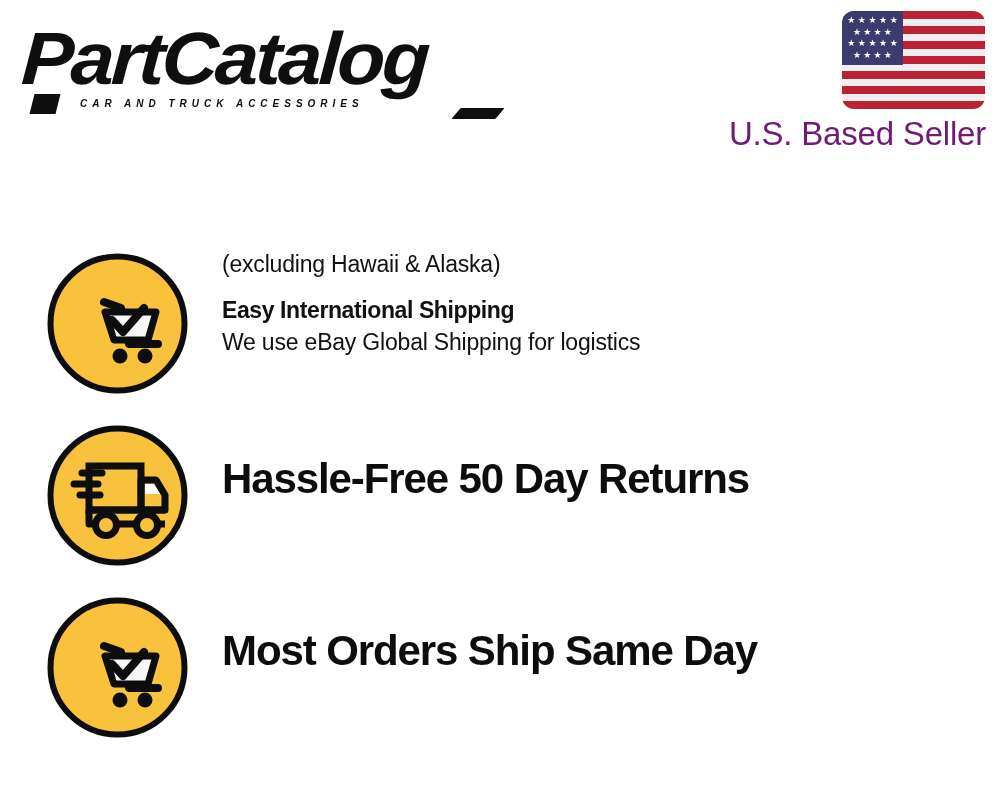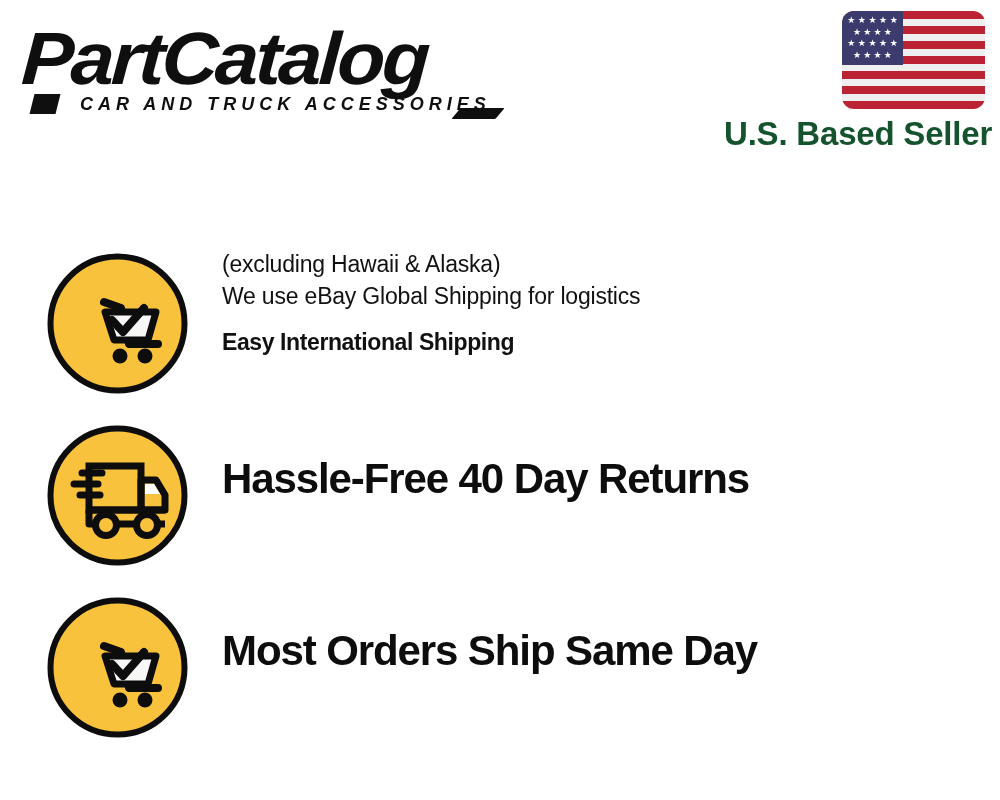--- a/index.html
+++ b/index.html
@@ -48,21 +48,21 @@
     transform-origin: left top;
     white-space: nowrap;
   }
   .brand-tagline {
     position: absolute;
     left: 56px;
     top: 74px;
     font-family: "Liberation Sans", sans-serif;
     font-weight: 700;
     font-style: italic;
-    font-size: 18px;
+    font-size: 10px;
     line-height: 16px;
     letter-spacing: 5.0px;
     color: #100f0f;
     white-space: nowrap;
   }
   
   .brand-tick-left {
     position: absolute;
     left: 8px;
     top: 72px;
@@ -128,27 +128,27 @@
     color: #ffffff;
     font-size: 9px;
     line-height: 9px;
   }
 
   .seller-label {
     position: absolute;
     left: 724px;
     top: 115px;
     width: 262px;
-    text-align: left;
-    font-family: "Liberation Sans", sans-serif;
-    font-weight: 700;
+    text-align: right;
+    font-family: "Liberation Sans", sans-serif;
+    font-weight: 400;
     font-size: 33px;
     line-height: 38px;
     letter-spacing: -0.2px;
-    color: #14532d;
+    color: #701a75;
     white-space: nowrap;
   }
 
   
   .benefits {
     position: absolute;
     left: 0;
     top: 240px;
     width: 1000px;
   }
@@ -264,43 +264,43 @@
         <circle cx="73.5" cy="73.5" r="67" fill="#f9c23c" stroke="#0d0d0d" stroke-width="6"></circle>
         <path d="M60 52 L77 58 L85 94 L114 94" fill="none" stroke="#0d0d0d" stroke-width="8" stroke-linecap="round" stroke-linejoin="round"></path>
         <path d="M61 62 L112 62 L104 90 L70 90 Z" fill="#f7f7f5" stroke="#0d0d0d" stroke-width="7" stroke-linejoin="round"></path>
         <path d="M68 70 L79 82 L100 58" fill="none" stroke="#0d0d0d" stroke-width="8" stroke-linecap="round" stroke-linejoin="round"></path>
         <circle cx="76" cy="106" r="7.5" fill="#0d0d0d"></circle>
         <circle cx="101" cy="106" r="7.5" fill="#0d0d0d"></circle>
       </svg>
     </div>
     <div class="benefit-text">
       <div class="benefit-sub">(excluding Hawaii &amp; Alaska)</div>
+      <div class="benefit-sub strong">Easy International Shipping</div>
       <div class="benefit-sub tight">We use eBay Global Shipping for logistics</div>
-      <div class="benefit-sub strong">Easy International Shipping</div>
     </div>
   </div>
 
   <div class="benefit-row r2">
     <div class="icon-badge">
       <svg viewBox="0 0 147 147" xmlns="http://www.w3.org/2000/svg">
         <circle cx="73.5" cy="73.5" r="67" fill="#f9c23c" stroke="#0d0d0d" stroke-width="6"></circle>
         <rect x="45" y="44" width="52" height="44" fill="none" stroke="#0d0d0d" stroke-width="7"></rect>
         <path d="M97 58 L112 58 L121 73 L121 88 L97 88 Z" fill="none" stroke="#0d0d0d" stroke-width="7" stroke-linejoin="round"></path>
         <path d="M101 62 L110 62 L116 72 L101 72 Z" fill="#ffffff"></path>
         <path d="M45 88 L121 88" fill="none" stroke="#0d0d0d" stroke-width="7"></path>
         <path d="M45 88 L45 102 L121 102" fill="none" stroke="#0d0d0d" stroke-width="7" stroke-linejoin="round"></path>
         <circle cx="62" cy="103" r="10.5" fill="#f9c23c" stroke="#0d0d0d" stroke-width="7"></circle>
         <circle cx="103" cy="103" r="10.5" fill="#f9c23c" stroke="#0d0d0d" stroke-width="7"></circle>
         <path d="M38 51 L58 51" stroke="#0d0d0d" stroke-width="7" stroke-linecap="round"></path>
         <path d="M30 62 L54 62" stroke="#0d0d0d" stroke-width="7" stroke-linecap="round"></path>
         <path d="M36 73 L56 73" stroke="#0d0d0d" stroke-width="7" stroke-linecap="round"></path>
       </svg>
     </div>
     <div class="benefit-text">
-      <div class="benefit-title">Hassle-Free 40 Day Returns</div>
+      <div class="benefit-title">Hassle-Free 50 Day Returns</div>
     </div>
   </div>
 
   <div class="benefit-row r3">
     <div class="icon-badge">
       <svg viewBox="0 0 147 147" xmlns="http://www.w3.org/2000/svg">
         <circle cx="73.5" cy="73.5" r="67" fill="#f9c23c" stroke="#0d0d0d" stroke-width="6"></circle>
         <path d="M60 52 L77 58 L85 94 L114 94" fill="none" stroke="#0d0d0d" stroke-width="8" stroke-linecap="round" stroke-linejoin="round"></path>
         <path d="M61 62 L112 62 L104 90 L70 90 Z" fill="#f7f7f5" stroke="#0d0d0d" stroke-width="7" stroke-linejoin="round"></path>
         <path d="M68 70 L79 82 L100 58" fill="none" stroke="#0d0d0d" stroke-width="8" stroke-linecap="round" stroke-linejoin="round"></path>

